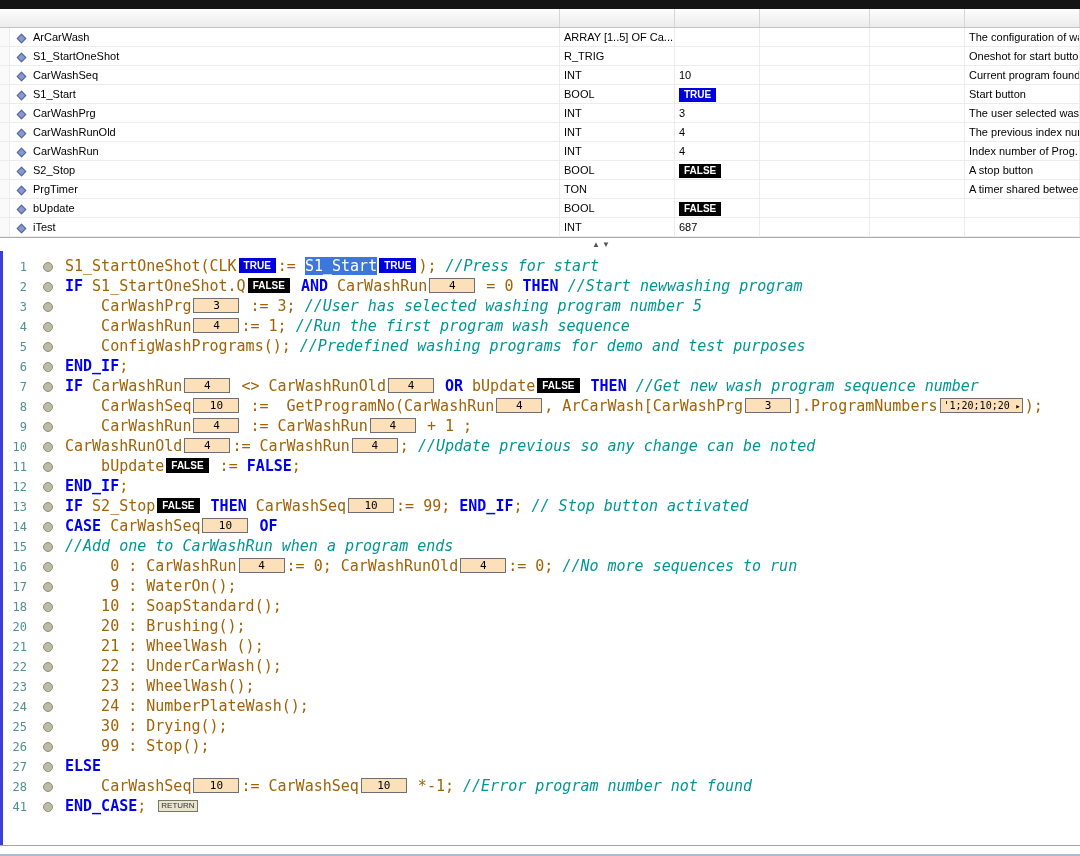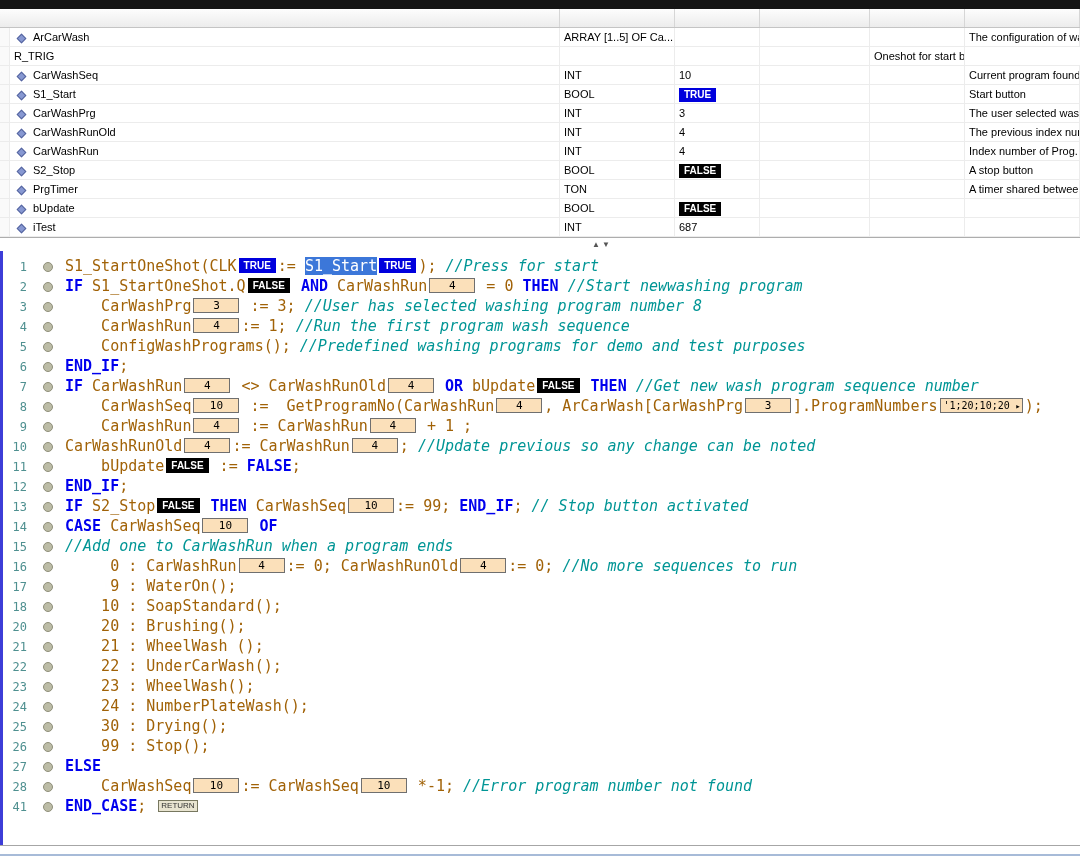--- a/index.html
+++ b/index.html
@@ -77,20 +77,21 @@
           <div class="td rowgutter"></div>
           <div class="td"><span class="varicon"></span><span>ArCarWash</span></div>
           <div class="td">ARRAY [1..5] OF Ca...</div>
           <div class="td"></div>
           <div class="td"></div>
           <div class="td"></div>
           <div class="td">The configuration of wash programs</div>
         </div>
         <div class="trow">
           <div class="td rowgutter"></div>
+          <div class="td"><span class="varicon"></span><span>S1_StartOneShot</span></div>
           <div class="td">R_TRIG</div>
           <div class="td"></div>
           <div class="td"></div>
           <div class="td"></div>
           <div class="td">Oneshot for start button</div>
         </div>
         <div class="trow">
           <div class="td rowgutter"></div>
           <div class="td"><span class="varicon"></span><span>CarWashSeq</span></div>
           <div class="td">INT</div>
@@ -177,21 +178,21 @@
   <div class="splitter">
     <span class="arrows">
       <span>▲</span><span>▼</span>
     </span>
   </div>
 
   <div class="editor">
     <div class="lines">
         <div class="cline"><span class="lnum">1</span><span class="ldot"></span><span class="ltext"><span class="seg-code">S1_StartOneShot(CLK</span><span class="vbox true">TRUE</span><span class="seg-code">:= </span><span class="seg-sel">S1_Start</span><span class="vbox true">TRUE</span><span class="seg-code">); </span><span class="seg-cmt">//Press for start</span></span></div>
         <div class="cline"><span class="lnum">2</span><span class="ldot"></span><span class="ltext"><span class="seg-kw">IF</span><span class="seg-code"> S1_StartOneShot.Q</span><span class="vbox false">FALSE</span><span class="seg-code"> </span><span class="seg-kw">AND</span><span class="seg-code"> CarWashRun</span><span class="vbox int">4</span><span class="seg-code"> = 0 </span><span class="seg-kw">THEN</span><span class="seg-code"> </span><span class="seg-cmt">//Start newwashing program</span></span></div>
-        <div class="cline"><span class="lnum">3</span><span class="ldot"></span><span class="ltext"><span class="seg-code">    CarWashPrg</span><span class="vbox int">3</span><span class="seg-code"> := 3; </span><span class="seg-cmt">//User has selected washing program number 8</span></span></div>
+        <div class="cline"><span class="lnum">3</span><span class="ldot"></span><span class="ltext"><span class="seg-code">    CarWashPrg</span><span class="vbox int">3</span><span class="seg-code"> := 3; </span><span class="seg-cmt">//User has selected washing program number 5</span></span></div>
         <div class="cline"><span class="lnum">4</span><span class="ldot"></span><span class="ltext"><span class="seg-code">    CarWashRun</span><span class="vbox int">4</span><span class="seg-code">:= 1; </span><span class="seg-cmt">//Run the first program wash sequence</span></span></div>
         <div class="cline"><span class="lnum">5</span><span class="ldot"></span><span class="ltext"><span class="seg-code">    ConfigWashPrograms(); </span><span class="seg-cmt">//Predefined washing programs for demo and test purposes</span></span></div>
         <div class="cline"><span class="lnum">6</span><span class="ldot"></span><span class="ltext"><span class="seg-kw">END_IF</span><span class="seg-code">;</span></span></div>
         <div class="cline"><span class="lnum">7</span><span class="ldot"></span><span class="ltext"><span class="seg-kw">IF</span><span class="seg-code"> CarWashRun</span><span class="vbox int">4</span><span class="seg-code"> &lt;&gt; CarWashRunOld</span><span class="vbox int">4</span><span class="seg-code"> </span><span class="seg-kw">OR</span><span class="seg-code"> bUpdate</span><span class="vbox false">FALSE</span><span class="seg-code"> </span><span class="seg-kw">THEN</span><span class="seg-code"> </span><span class="seg-cmt">//Get new wash program sequence number</span></span></div>
         <div class="cline"><span class="lnum">8</span><span class="ldot"></span><span class="ltext"><span class="seg-code">    CarWashSeq</span><span class="vbox int">10</span><span class="seg-code"> :=  GetProgramNo(CarWashRun</span><span class="vbox int">4</span><span class="seg-code">, ArCarWash[CarWashPrg</span><span class="vbox int">3</span><span class="seg-code">].ProgramNumbers</span><span class="vbox str">'1;20;10;20<span class="exp">▸</span></span><span class="seg-code">);</span></span></div>
         <div class="cline"><span class="lnum">9</span><span class="ldot"></span><span class="ltext"><span class="seg-code">    CarWashRun</span><span class="vbox int">4</span><span class="seg-code"> := CarWashRun</span><span class="vbox int">4</span><span class="seg-code"> + 1 ;</span></span></div>
         <div class="cline"><span class="lnum">10</span><span class="ldot"></span><span class="ltext"><span class="seg-code">CarWashRunOld</span><span class="vbox int">4</span><span class="seg-code">:= CarWashRun</span><span class="vbox int">4</span><span class="seg-code">; </span><span class="seg-cmt">//Update previous so any change can be noted</span></span></div>
         <div class="cline"><span class="lnum">11</span><span class="ldot"></span><span class="ltext"><span class="seg-code">    bUpdate</span><span class="vbox false">FALSE</span><span class="seg-code"> := </span><span class="seg-kw">FALSE</span><span class="seg-code">;</span></span></div>
         <div class="cline"><span class="lnum">12</span><span class="ldot"></span><span class="ltext"><span class="seg-kw">END_IF</span><span class="seg-code">;</span></span></div>
         <div class="cline"><span class="lnum">13</span><span class="ldot"></span><span class="ltext"><span class="seg-kw">IF</span><span class="seg-code"> S2_Stop</span><span class="vbox false">FALSE</span><span class="seg-code"> </span><span class="seg-kw">THEN</span><span class="seg-code"> CarWashSeq</span><span class="vbox int">10</span><span class="seg-code">:= 99; </span><span class="seg-kw">END_IF</span><span class="seg-code">; </span><span class="seg-cmt">// Stop button activated</span></span></div>

